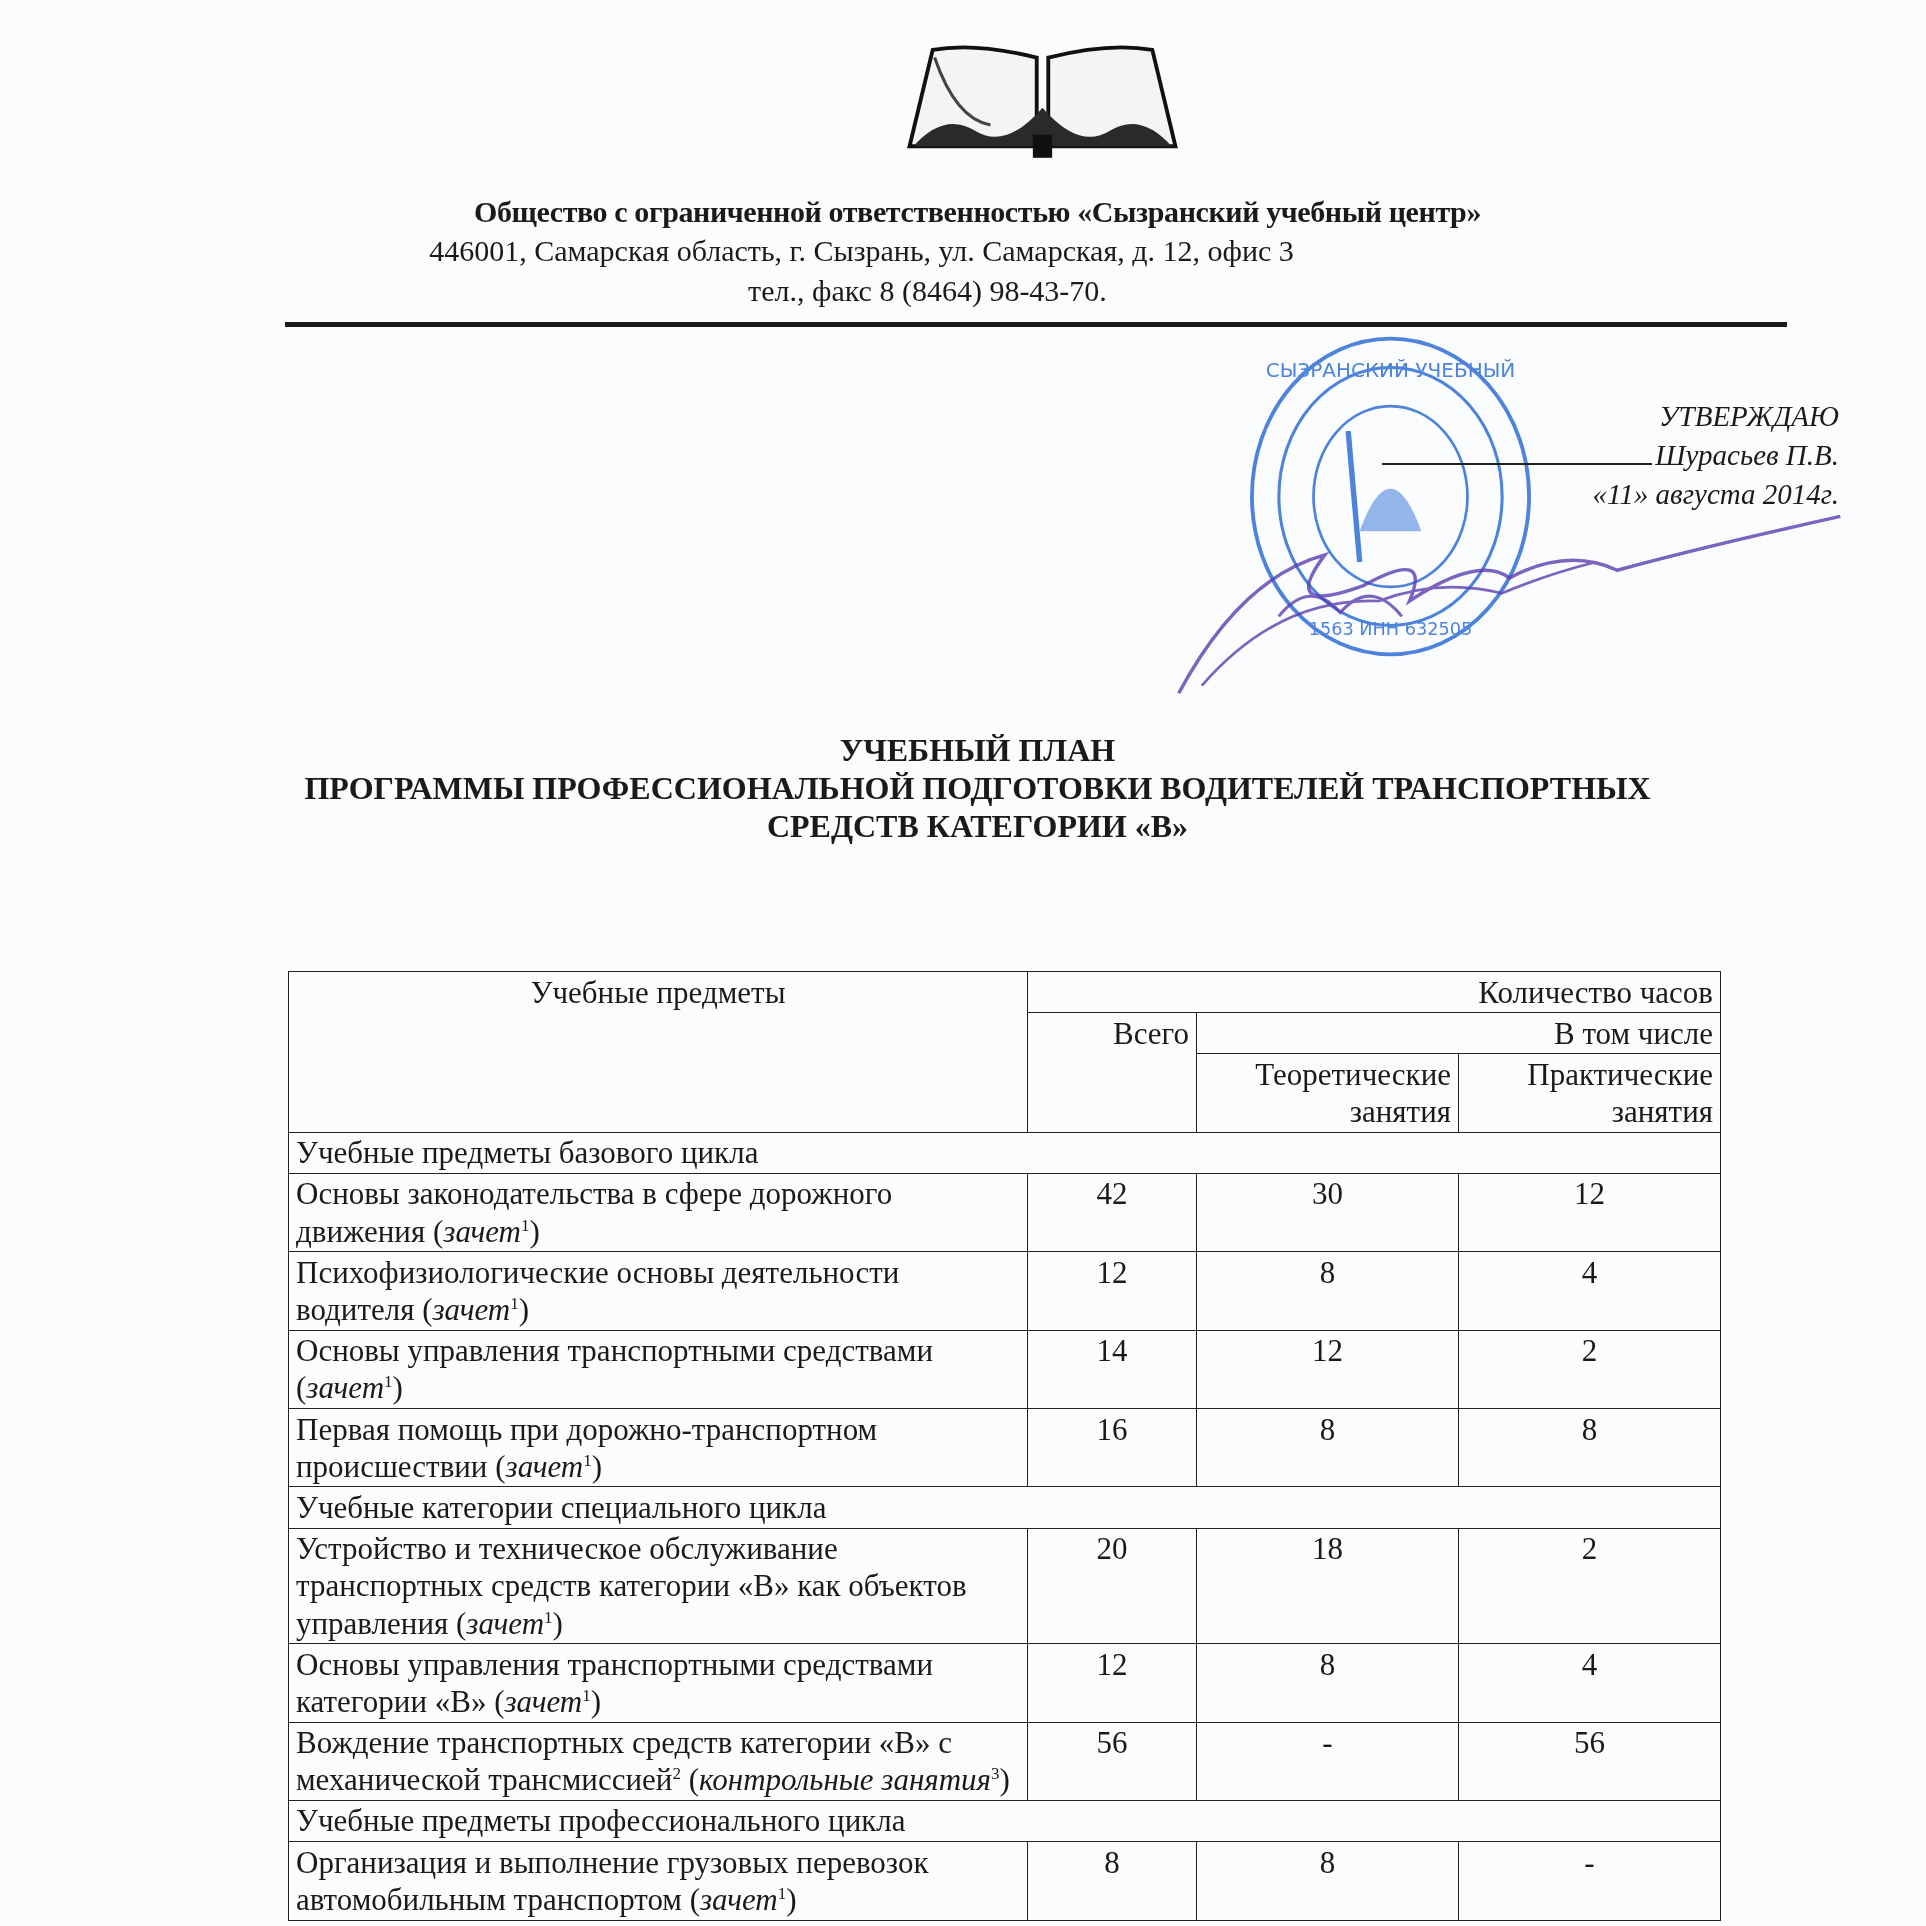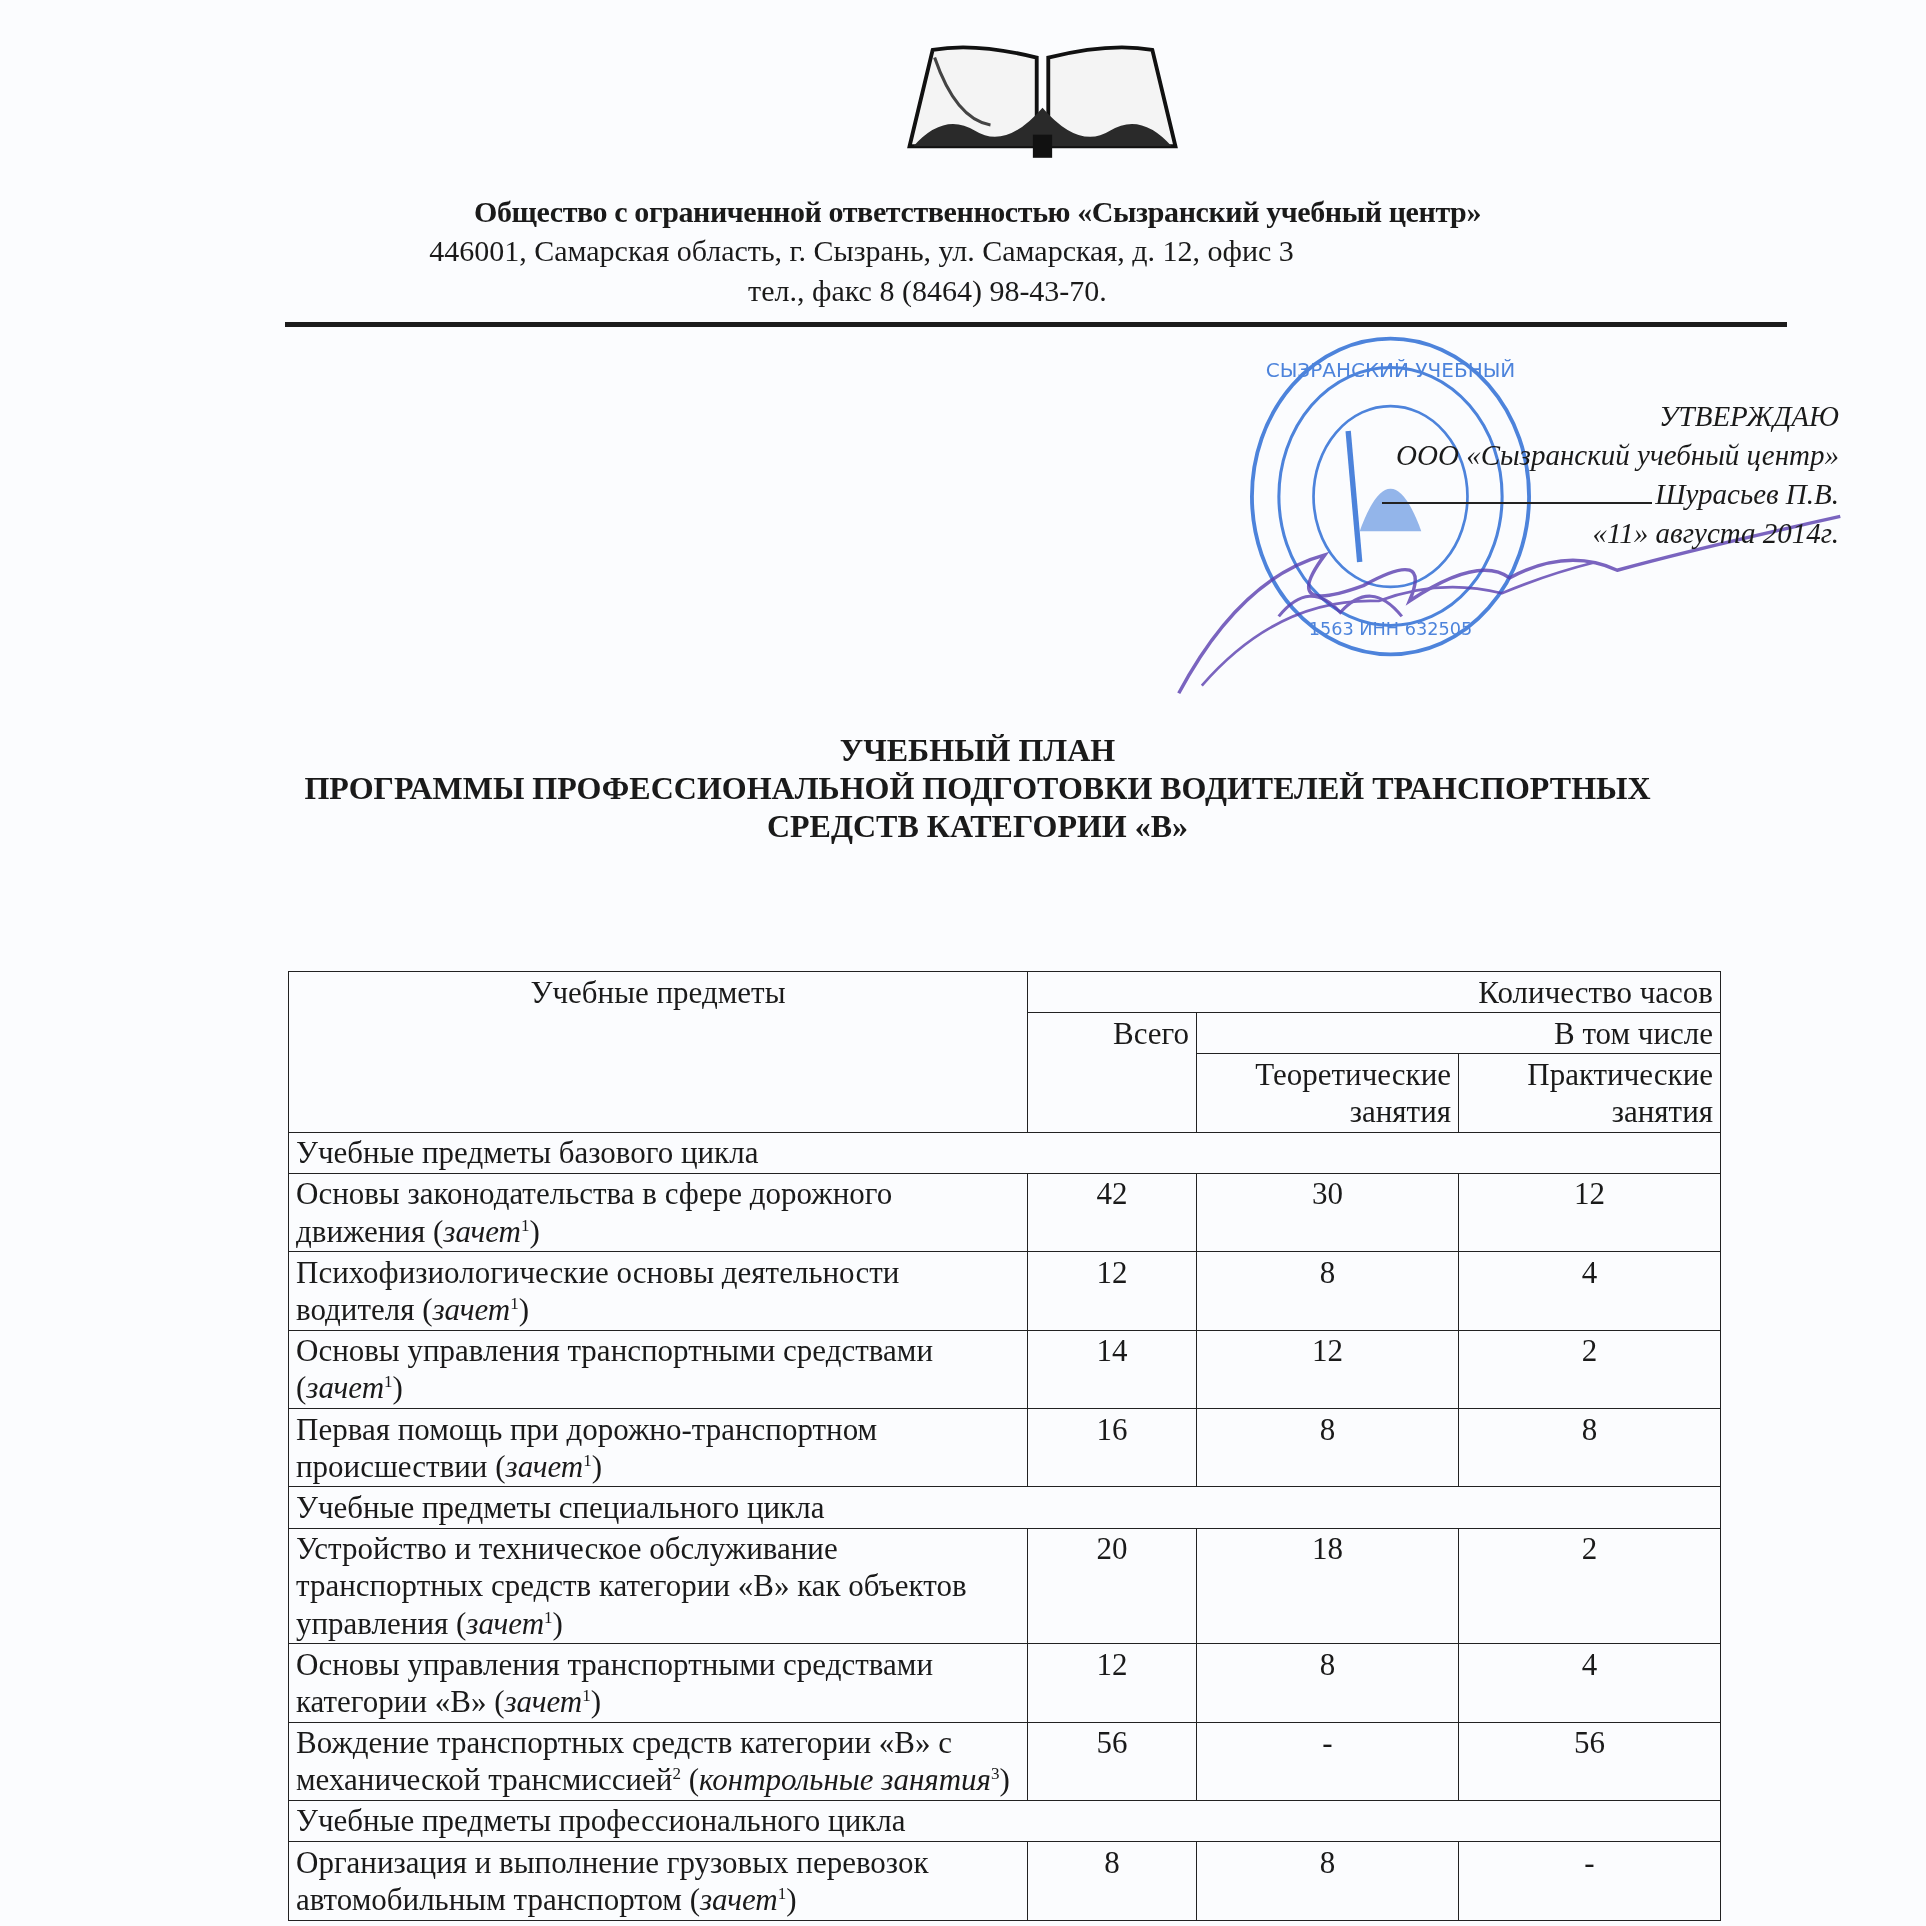--- a/index.html
+++ b/index.html
@@ -75,21 +75,20 @@
 </svg>
 
 <svg id="signature" class="abs" viewBox="0 0 1800 520">
   <path d="M40 500 Q200 200 420 140 Q300 300 520 220 Q700 120 640 260 Q820 140 900 200 Q1050 120 1180 180 Q1400 120 1760 40" fill="none" stroke="#5a3fb0" stroke-width="9"></path>
   <path d="M100 480 Q300 250 560 260 Q720 200 880 240 Q1000 190 1120 160" fill="none" stroke="#5a3fb0" stroke-width="7"></path>
   <path d="M300 300 Q380 200 460 290 Q540 200 620 300" fill="none" stroke="#5a3fb0" stroke-width="8"></path>
 </svg>
 
 <div id="approval" class="abs">
   <div>УТВЕРЖДАЮ</div>
-  <div>ООО «Сызранский учебный центр»</div>
   <div><span id="sign-line"></span><span>Шурасьев П.В.</span></div>
   <div>«11» августа 2014г.</div>
 </div>
 
 <div id="doc-title" class="abs title">
   <div>УЧЕБНЫЙ ПЛАН</div>
   <div>ПРОГРАММЫ ПРОФЕССИОНАЛЬНОЙ ПОДГОТОВКИ ВОДИТЕЛЕЙ ТРАНСПОРТНЫХ</div>
   <div>СРЕДСТВ КАТЕГОРИИ «В»</div>
 </div>
 
@@ -130,21 +129,21 @@
         <td class="c-num">12</td>
         <td class="c-num">2</td>
       </tr>
       <tr>
         <td class="c-subj"><span>Первая помощь при дорожно-транспортном происшествии</span> (<em>зачет</em><sup>1</sup>)</td>
         <td class="c-num">16</td>
         <td class="c-num">8</td>
         <td class="c-num">8</td>
       </tr>
       <tr class="section-row">
-        <td colspan="4">Учебные предметы специального цикла</td>
+        <td colspan="4">Учебные категории специального цикла</td>
       </tr>
       <tr>
         <td class="c-subj"><span>Устройство и техническое обслуживание транспортных средств категории «В» как объектов управления </span> (<em>зачет</em><sup>1</sup>)</td>
         <td class="c-num">20</td>
         <td class="c-num">18</td>
         <td class="c-num">2</td>
       </tr>
       <tr>
         <td class="c-subj"><span>Основы управления транспортными средствами категории «В»</span> (<em>зачет</em><sup>1</sup>)</td>
         <td class="c-num">12</td>

